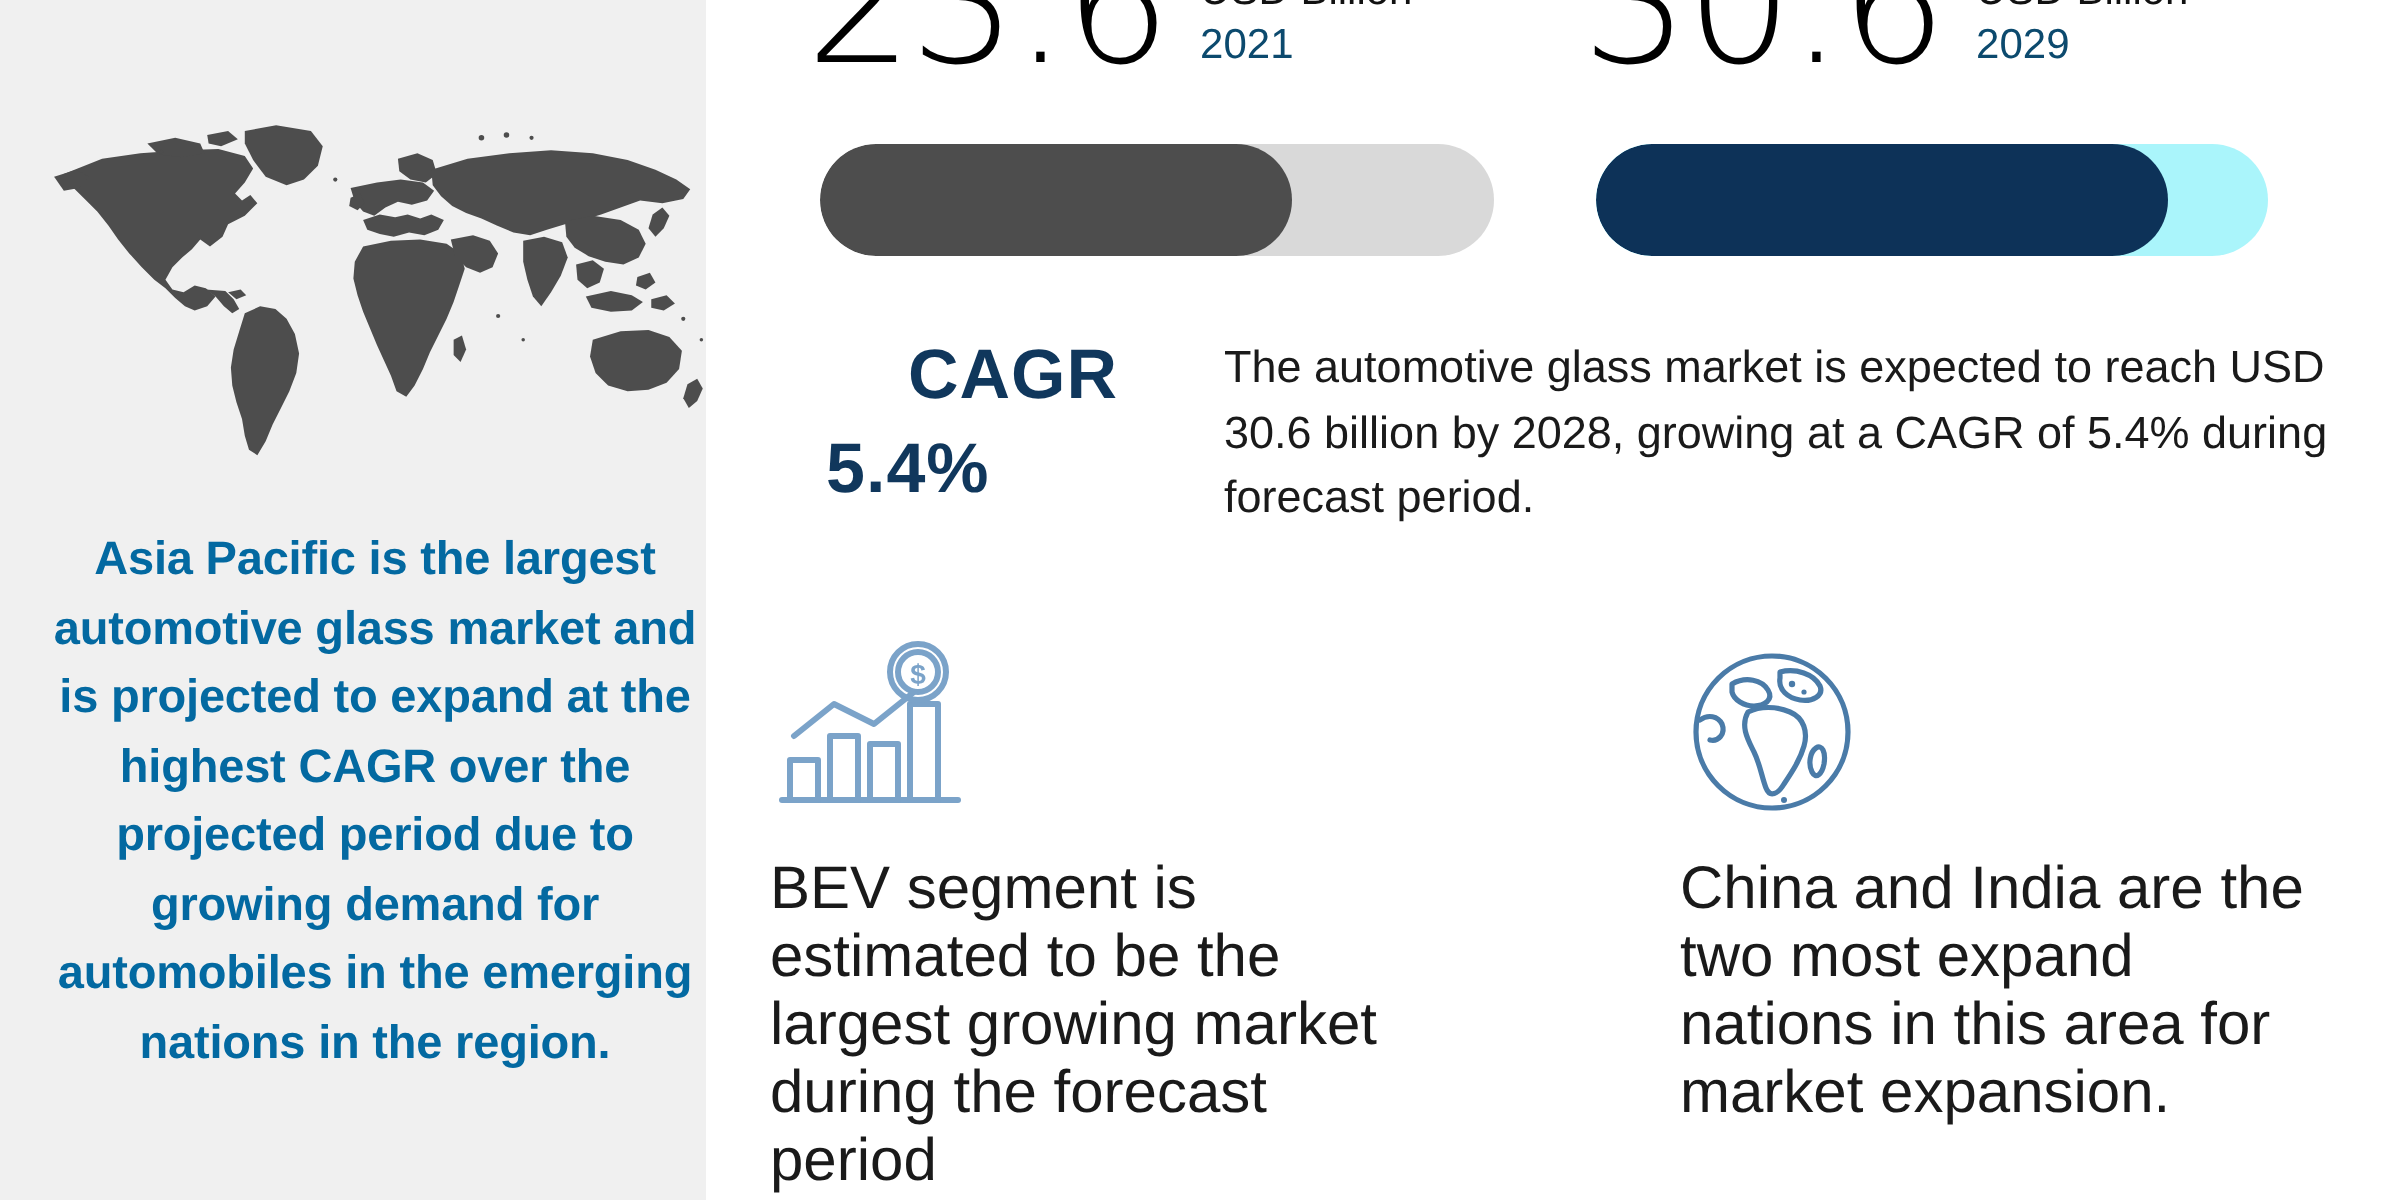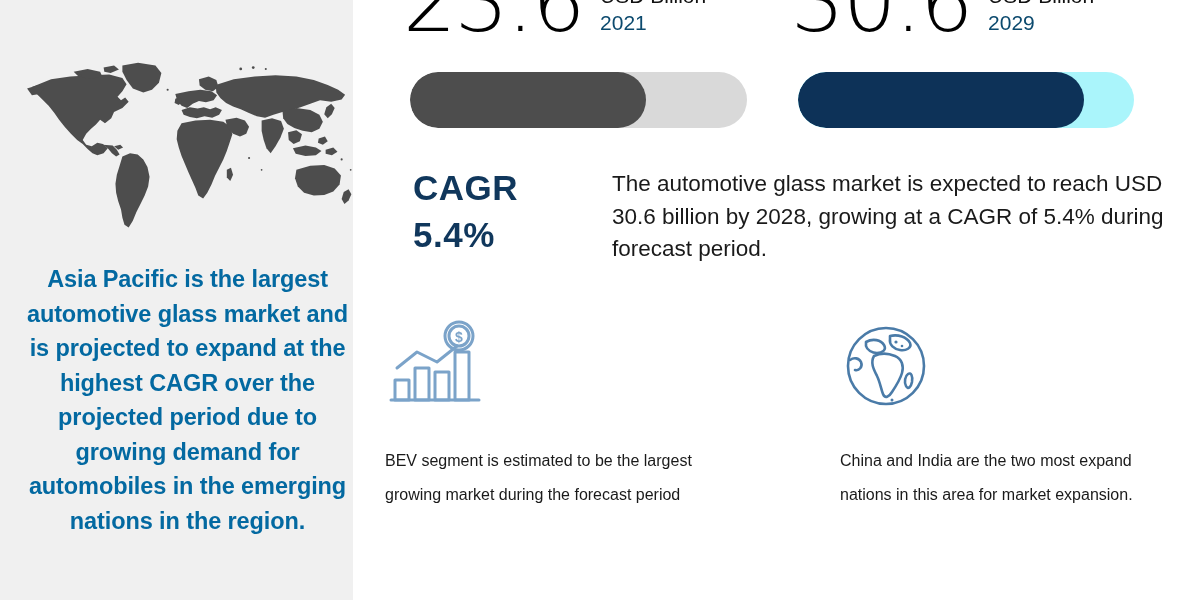--- a/index.html
+++ b/index.html
@@ -151,20 +151,21 @@
     left: 60px;
     top: 5px;
     width: 150px;
     color: #10375c;
     font-weight: bold;
   }
   .cagr-label {
     font-size: 35px;
     line-height: 46px;
     letter-spacing: 0.5px;
+    margin-left: 41px;
   }
   .cagr-value {
     font-size: 35px;
     line-height: 48px;
     letter-spacing: 0.5px;
   }
 
   .cagr-desc {
     position: absolute;
     left: 235px;
@@ -194,22 +195,22 @@
 
   .feature-icon {
     width: 100px;
     height: 92px;
   }
   .feature-icon svg {
     display: block;
   }
 
   .feature-text {
-    margin-top: 32px;
-    font-size: 16px;
+    margin-top: 16px;
+    font-size: 30px;
     line-height: 34px;
     color: #1a1a1a;
     width: 320px;
   }
 </style>
 </head>
 <body>
 
 <div class="infographic">
 

